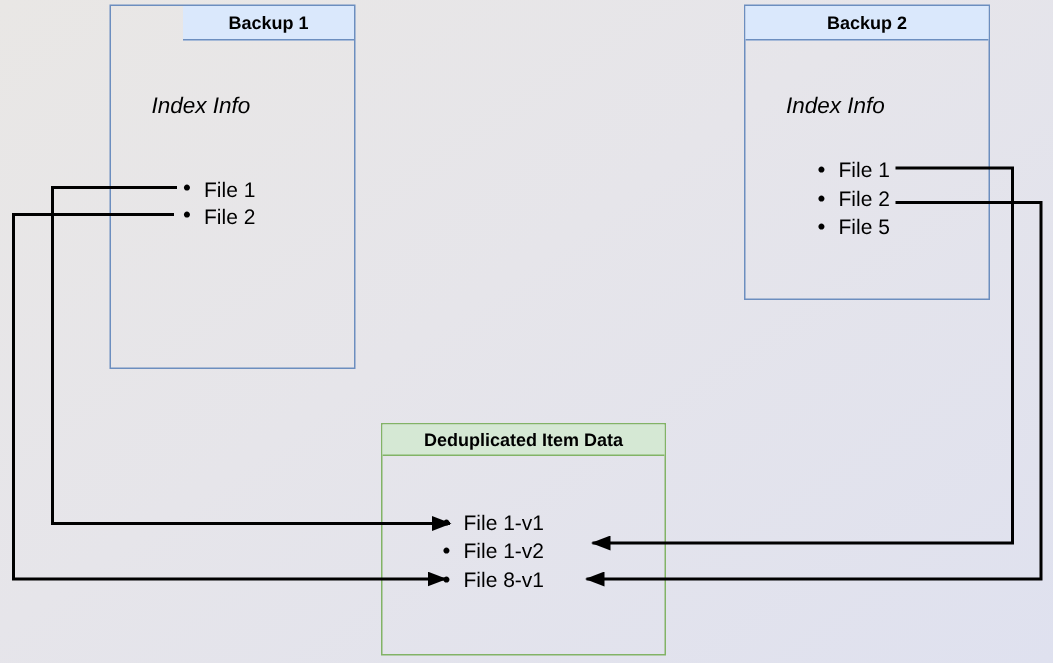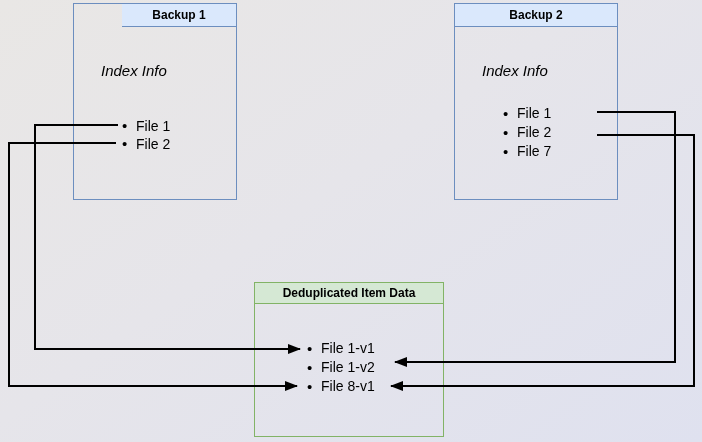--- a/index.html
+++ b/index.html
@@ -88,52 +88,52 @@
         <marker id="arrowhead" markerUnits="userSpaceOnUse" markerWidth="13" markerHeight="10" refX="12" refY="5" orient="auto">
           <path d="M0,0 L13,5 L0,10 Z" fill="#000000"></path>
         </marker>
       </defs>
       <polyline points="118,125 35,125 35,349 300,349" fill="none" stroke="#000000" stroke-width="2" marker-end="url(#arrowhead)"></polyline>
       <polyline points="116,143 9,143 9,386 297,386" fill="none" stroke="#000000" stroke-width="2" marker-end="url(#arrowhead)"></polyline>
       <polyline points="597,112 675,112 675,362 395,362" fill="none" stroke="#000000" stroke-width="2" marker-end="url(#arrowhead)"></polyline>
       <polyline points="597,135 694,135 694,386 391,386" fill="none" stroke="#000000" stroke-width="2" marker-end="url(#arrowhead)"></polyline>
     </svg>
 
-  <div class="node blue" style="left:73px; top:3px; width:164px; height:197px;padding-left:48px;">
+  <div class="node blue" style="left:73px; top:3px; width:164px; height:243px;padding-left:48px;">
     <div class="node-header">Backup 1</div>
     <div class="index-label" style="left:27px; top:58px;">Index Info</div>
     <div class="list lh18" style="left:48px; top:113px;">
       <div class="row">
         <span>File 1</span>
       </div>
       <div class="row">
         <span>File 2</span>
       </div>
     </div>
   </div>
 
-  <div class="node blue" style="left:454px; top:3px; width:164px; height:197px;">
+  <div class="node blue" style="left:496px; top:3px; width:164px; height:197px;">
     <div class="node-header">Backup 2</div>
     <div class="index-label" style="left:27px; top:58px;">Index Info</div>
     <div class="list lh19" style="left:48px; top:100px;">
       <div class="row">
         <span>File 1</span>
       </div>
       <div class="row">
         <span>File 2</span>
       </div>
       <div class="row">
-        <span>File 7</span>
+        <span>File 5</span>
       </div>
     </div>
   </div>
 
   <div class="node green" style="left:254px; top:282px; width:190px; height:155px;">
     <div class="node-header">Deduplicated Item Data</div>
-    <div class="list lh19" style="left:52px; top:56px;">
+    <div class="list lh19" style="left:40px; top:56px;">
       <div class="row">
         <span>File 1-v1</span>
       </div>
       <div class="row">
         <span>File 1-v2</span>
       </div>
       <div class="row">
         <span>File 8-v1</span>
       </div>
     </div>

